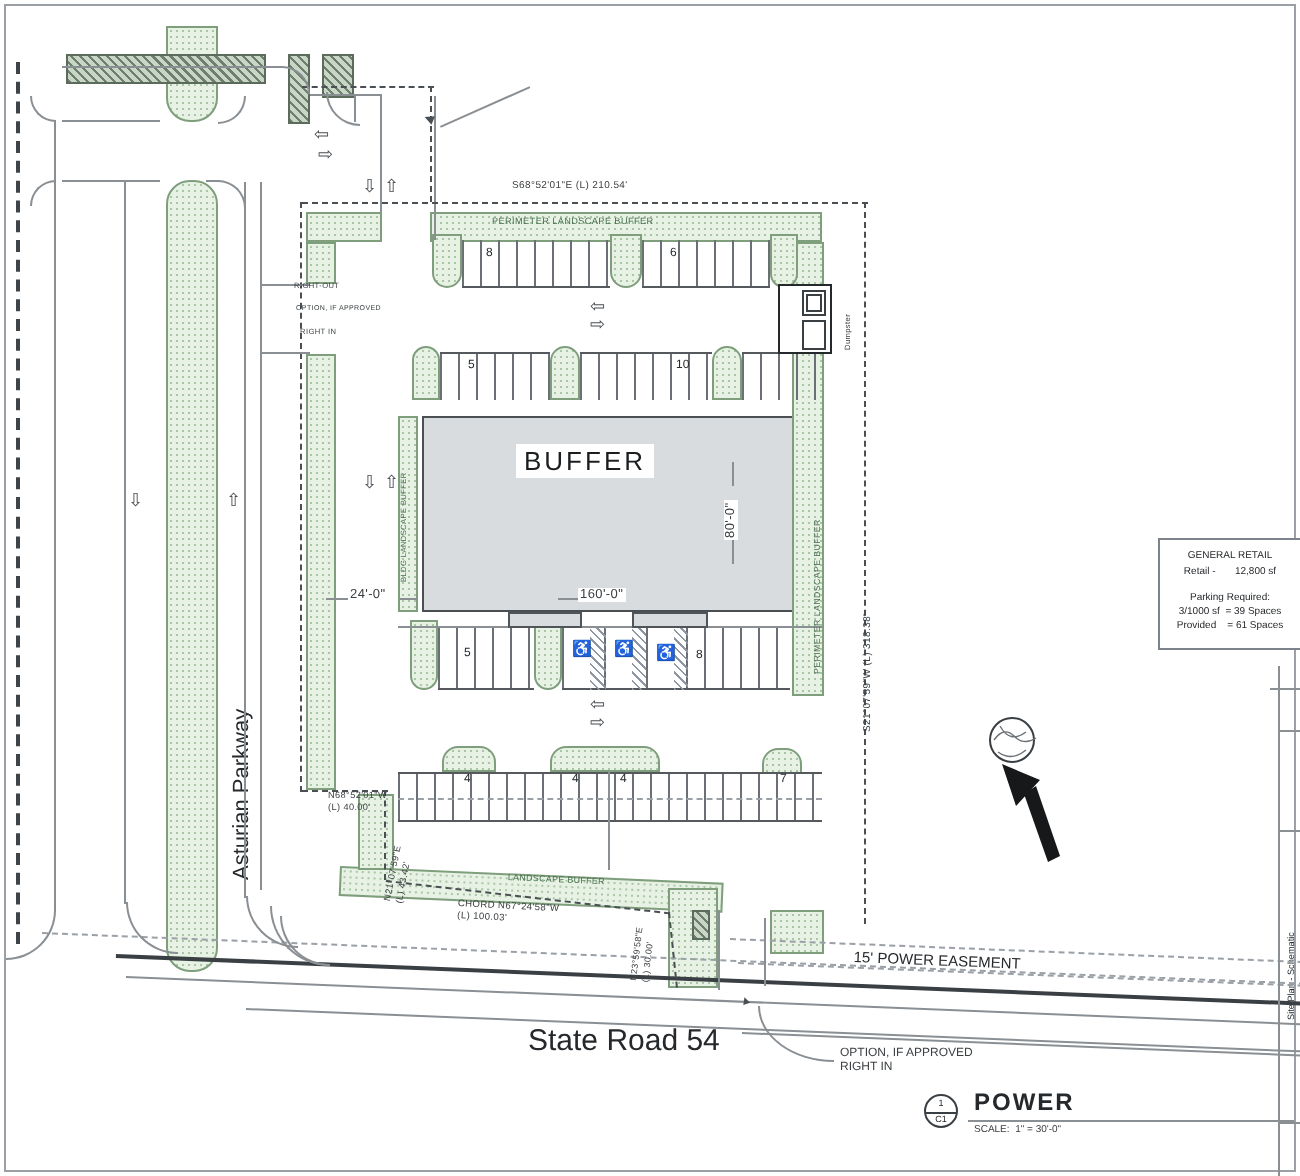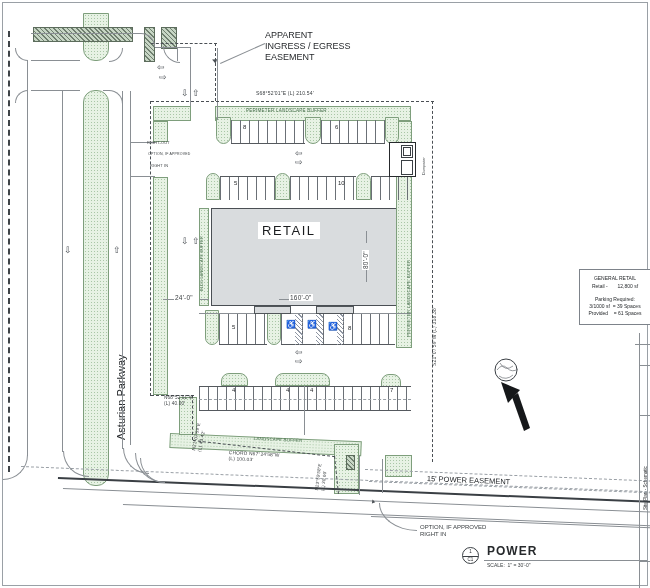--- a/index.html
+++ b/index.html
@@ -73,26 +73,24 @@
                     transform:rotate(-90deg);transform-origin:0 0;white-space:nowrap;}
   .north{position:absolute;left:487px;top:352px;}
 </style>
 </head>
 <body>
 
 <div id="sheet">
   <div id="plan">
 
     <div class="building"></div>
-    <span class="retail-label">RETAIL</span>
+    <span class="retail-label">BUFFER</span>
 
     <span class="parkway-label">Asturian Parkway</span>
-    <div class="easement-note">APPARENT
-INGRESS / EGRESS
-EASEMENT</div>
+    <span class="stateroad-label">State Road 54</span>
     <span class="power-label">15' POWER EASEMENT</span>
     <div class="option-note">OPTION, IF APPROVED
 RIGHT IN</div>
 
     <div class="north">
       <svg width="46" height="78" viewBox="0 0 46 78">
         <circle cx="16" cy="15" r="11" fill="#fff" stroke="#3a3f44" stroke-width="1"></circle>
         <path d="M7,15 q5,-7 10,-2 t11,1 M10,8 q5,9 13,3 M9,21 q7,5 14,-1" fill="none" stroke="#6b7076" stroke-width="0.7"></path>
         <polygon points="11,27 30,35 18,48" fill="#16181a"></polygon>
         <polygon points="22,42 28,38 40,73 34,76" fill="#16181a"></polygon>

